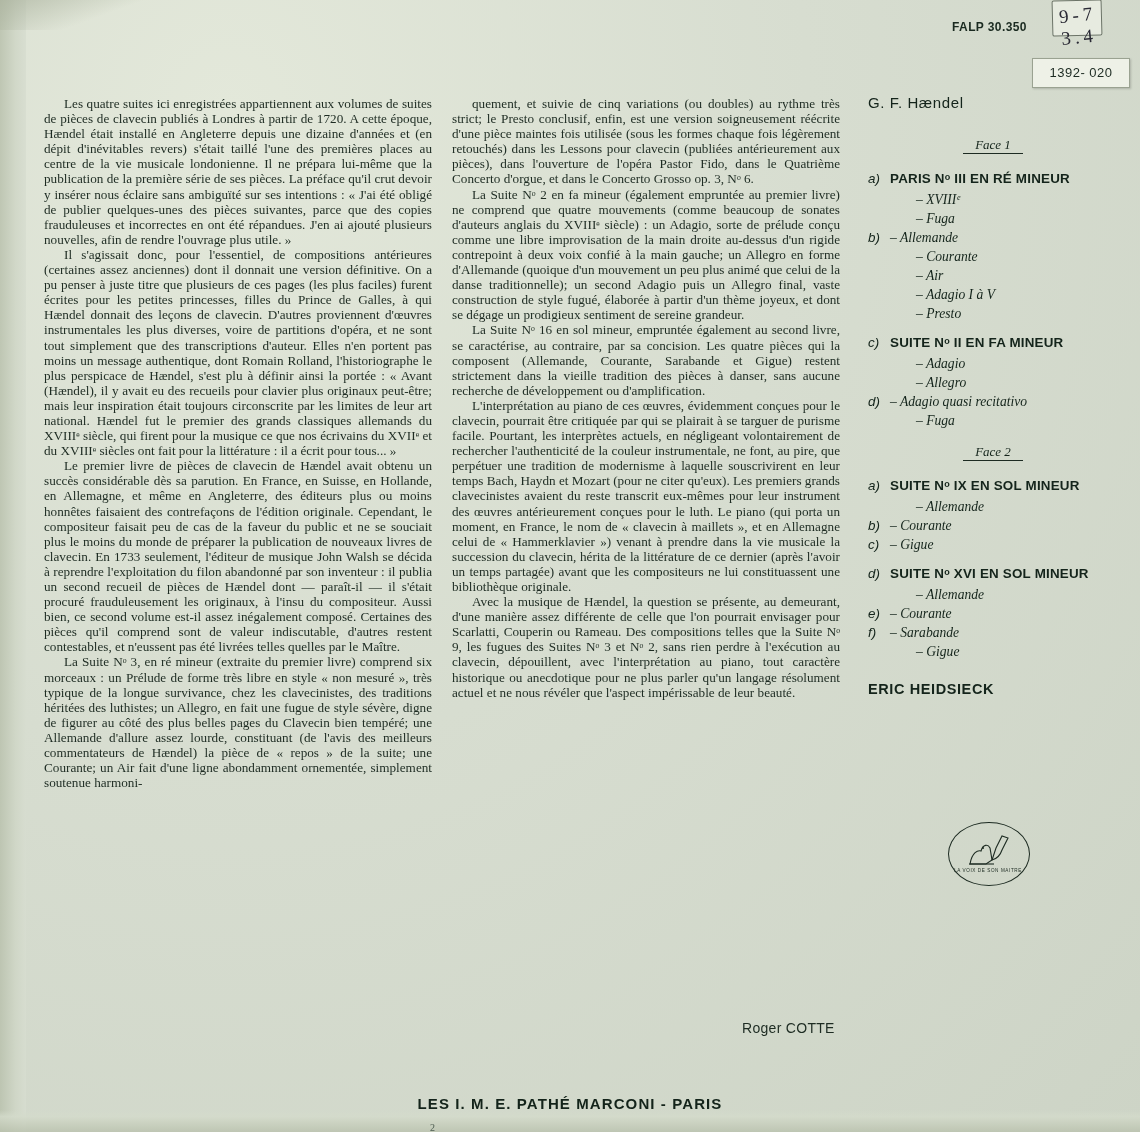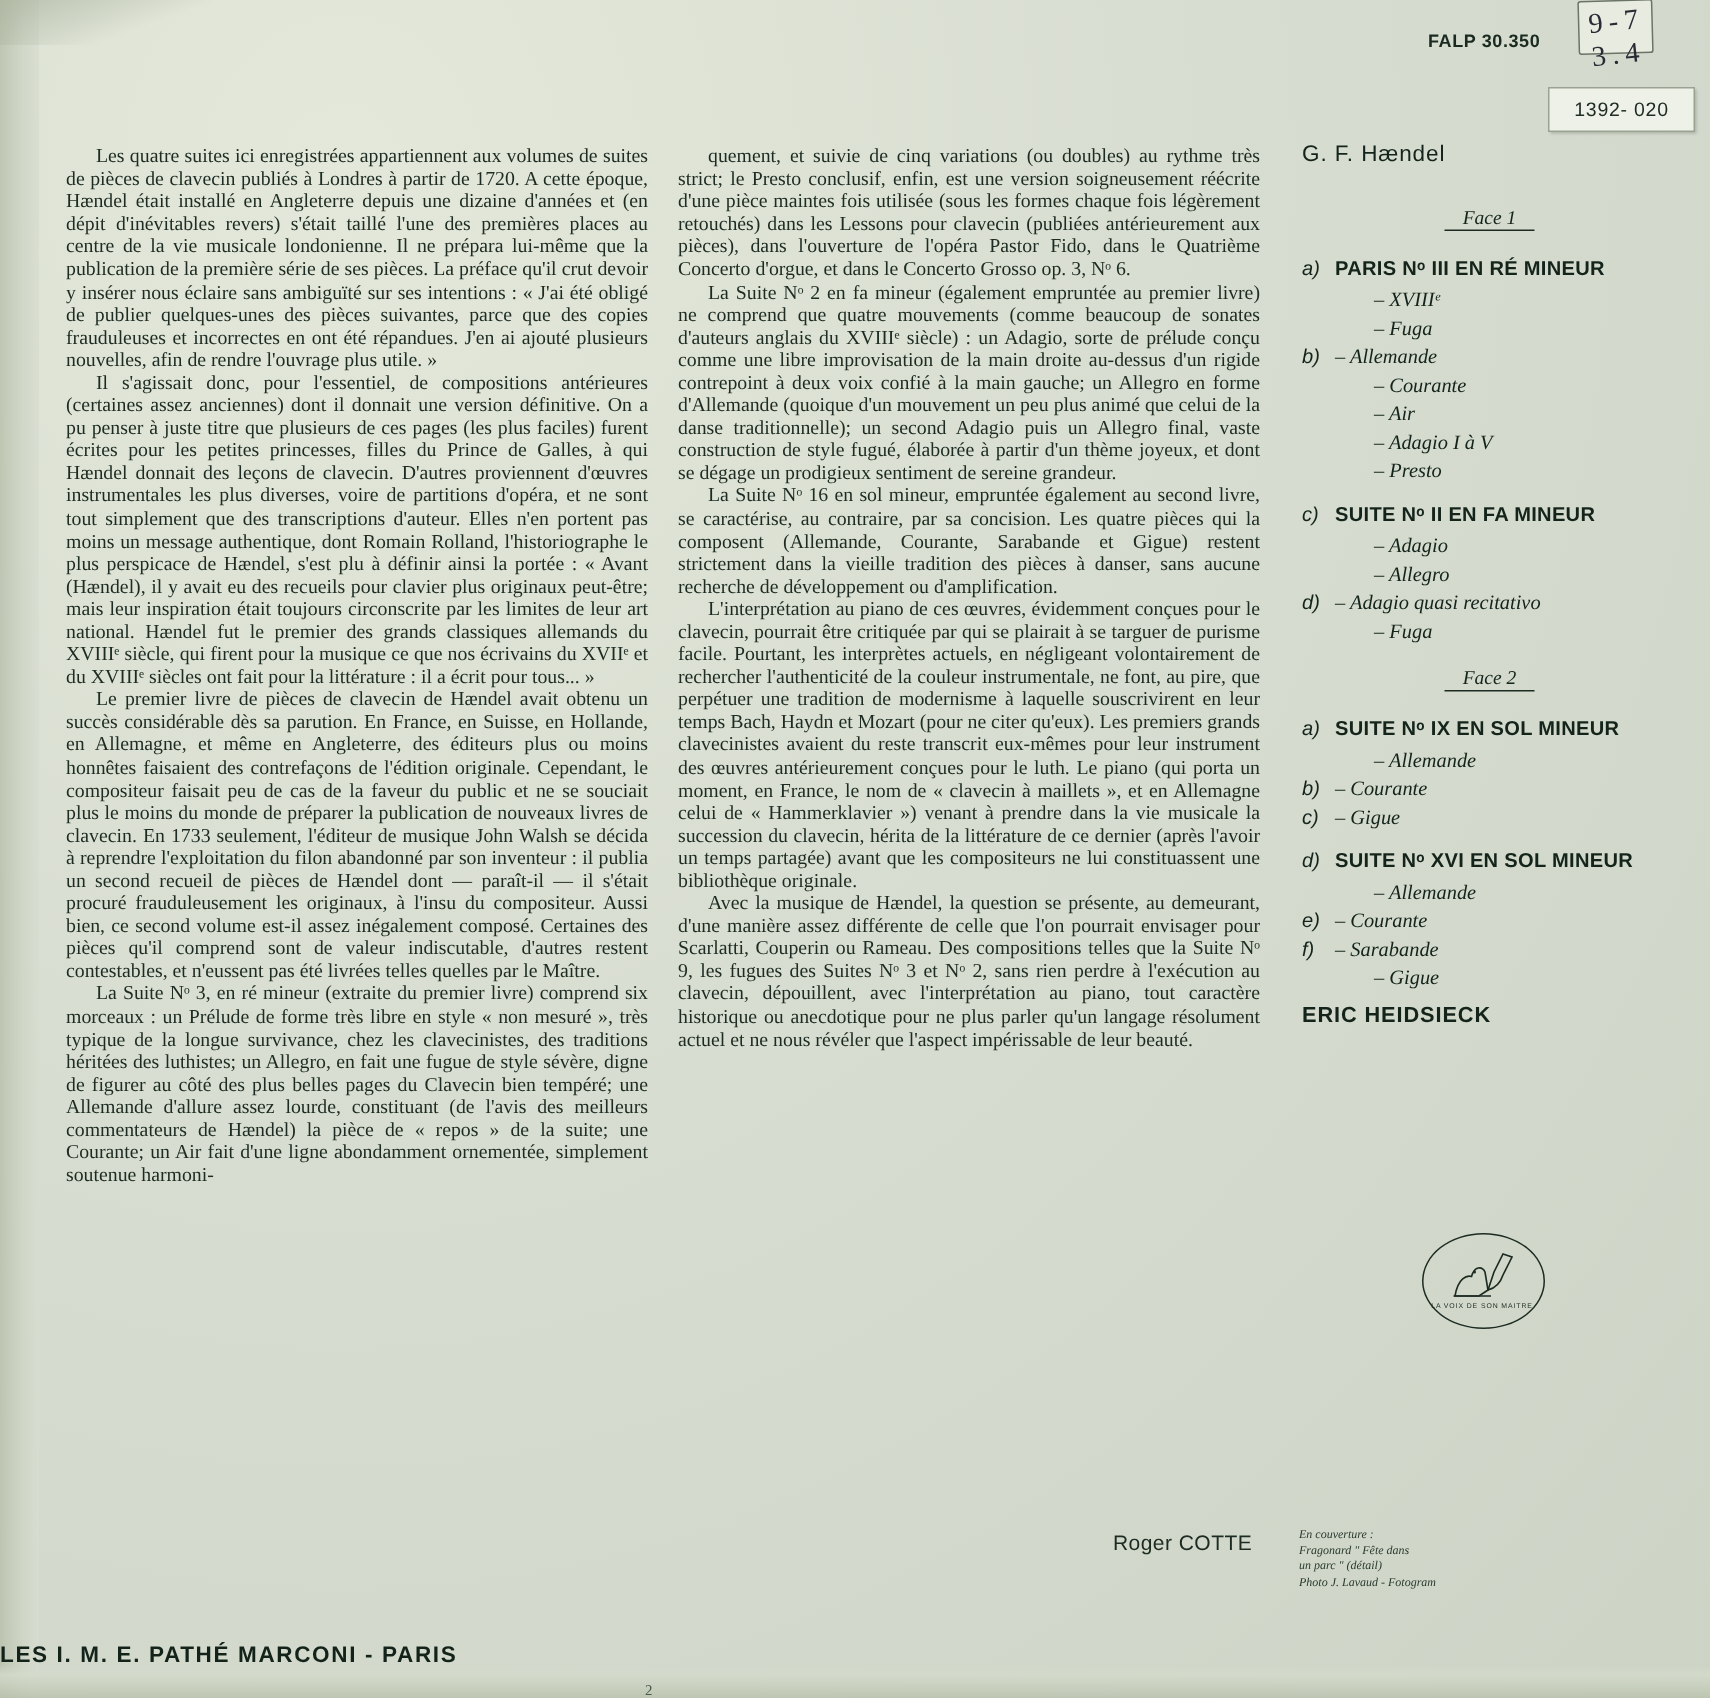--- a/index.html
+++ b/index.html
@@ -93,21 +93,21 @@
   .face span{border-bottom:1px solid #1d2b22;padding:0 12px 1px 12px;}
   .ln{
     display:flex;font-size:13.4px;line-height:19px;
   }
   .ln .mk{width:22px;flex:0 0 22px;font-style:italic;}
   .ln .tx{flex:1;}
   .title{font-weight:bold;letter-spacing:.2px;}
   .mv{font-style:italic;font-family:"Liberation Serif",serif;font-size:13.6px;}
   .mv-ind{padding-left:26px;}
   .performer{
-    margin-top:8px;font-weight:bold;font-size:14.5px;letter-spacing:.6px;
+    margin-top:20px;font-weight:bold;font-size:14.5px;letter-spacing:.6px;
   }
 
   
   .logo{
     position:absolute;left:940px;top:822px;width:96px;height:78px;
   }
   .logo .circ{
     position:absolute;left:8px;top:0;width:80px;height:62px;
     border:1.4px solid #1d2b22;border-radius:50%;
   }
@@ -124,21 +124,21 @@
   }
 
   .signature{
     position:absolute;left:742px;top:1020px;
     font-family:"Liberation Sans",sans-serif;
     font-size:14px;letter-spacing:.3px;
   }
 
   .footer{
     position:absolute;left:0;top:1095px;width:100%;
-    text-align:left;
+    text-align:center;
     font-family:"Liberation Sans",sans-serif;
     font-size:15px;font-weight:bold;letter-spacing:1.1px;color:#13231a;
   }
   .footer-mark{
     position:absolute;left:430px;top:1122px;
     font-size:10px;color:#4a5a4f;
   }
 </style>
 </head>
 <body>
@@ -275,22 +275,16 @@
     <div class="circ"></div>
     <svg width="50" height="44" viewBox="0 0 50 44">
       <path d="M8 34 C10 22, 16 20, 19 21 C21 14, 26 14, 28 18 L30 30 L24 34 Z" fill="none" stroke="#1d2b22" stroke-width="1.1"></path>
       <path d="M30 30 C34 29, 38 26, 40 20 L46 8 L40 6 L34 18 Z" fill="none" stroke="#1d2b22" stroke-width="1.1"></path>
       <path d="M7 34 L32 34" stroke="#1d2b22" stroke-width="1.1" fill="none"></path>
       <circle cx="21" cy="18" r="1" fill="#1d2b22"></circle>
     </svg>
     <div class="txt">LA VOIX DE SON MAITRE</div>
   </div>
 
-  <div class="credits">
-      <div>En couverture :</div>
-      <div>Fragonard " Fête dans</div>
-      <div>un parc " (détail)</div>
-      <div>Photo J. Lavaud - Fotogram</div>
-    </div>
 
   <div class="footer">LES I. M. E. PATHÉ MARCONI - PARIS</div>
   <div class="footer-mark">2</div>
 </div>
 
 </body></html>

